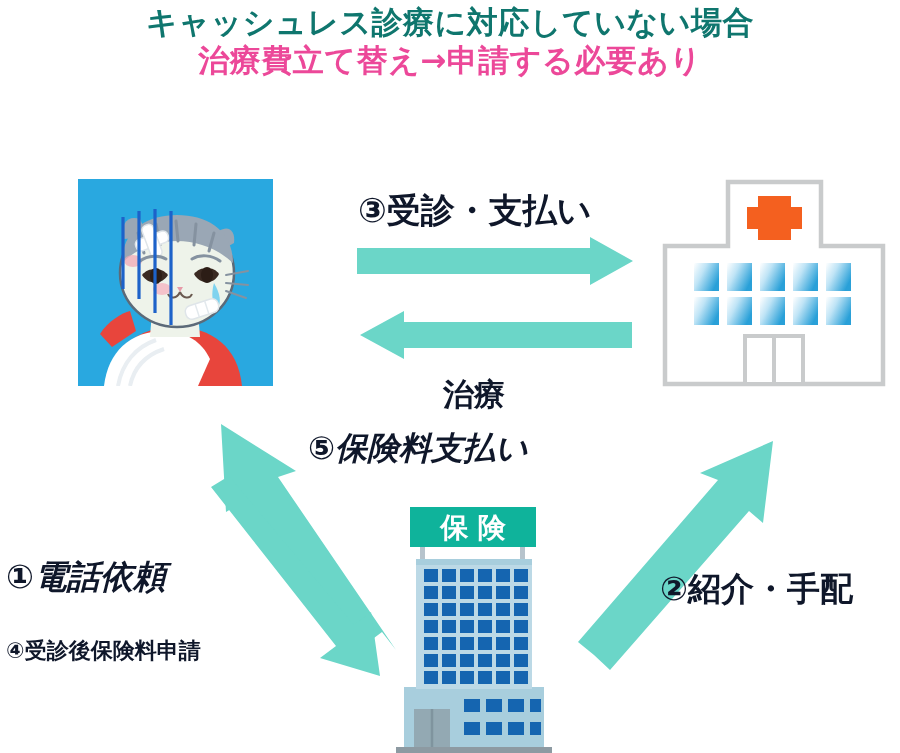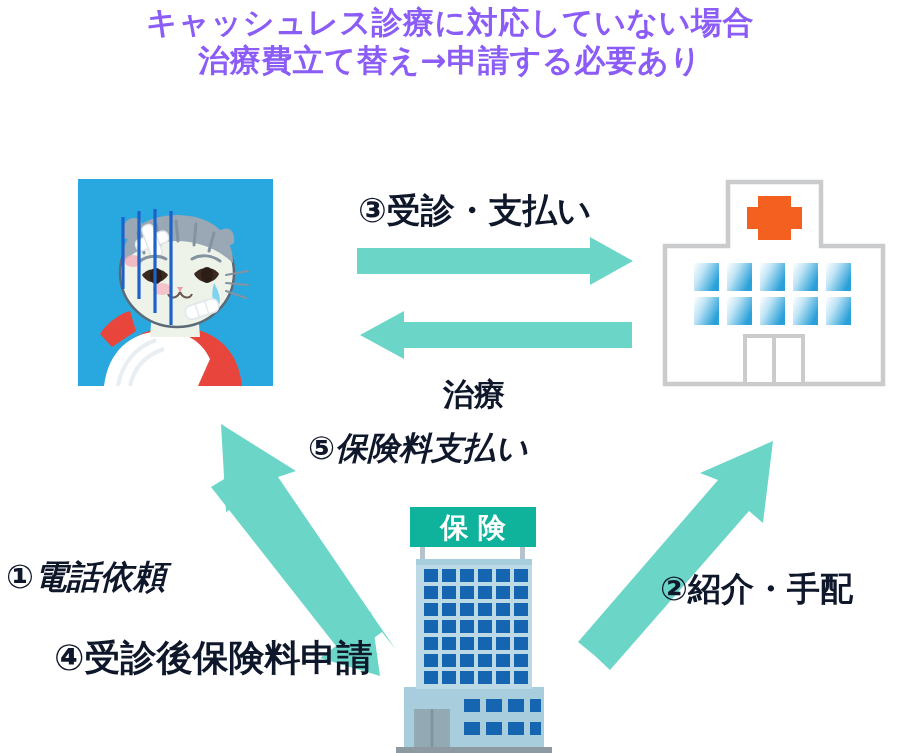--- a/index.html
+++ b/index.html
@@ -12,39 +12,39 @@
   #stage{position:relative;width:900px;height:753px;background:#fff;}
 
   
   .title-wrap{position:absolute;left:0;top:4px;width:900px;text-align:center;}
   .title-line{
     font-weight:bold;
     letter-spacing:0.5px;
     line-height:1.22;
     white-space:nowrap;
   }
-  .title-1{font-size:31px;color:#8b5cf6;}
-  .title-2{font-size:31px;color:#8b5cf6;}
+  .title-1{font-size:31px;color:#0f766e;}
+  .title-2{font-size:31px;color:#ec4899;}
 
   
   .abs{position:absolute;}
 
   
   .label{
     position:absolute;
     font-weight:bold;
     color:#0f172a;
     white-space:nowrap;
     line-height:1;
   }
   .lbl-3{left:358px;top:193px;font-size:34px;}
   .lbl-cure{left:443px;top:379px;font-size:31px;}
   .lbl-5{left:308px;top:432px;font-size:32px;font-style:italic;}
   .lbl-1{left:6px;top:560px;font-size:33px;font-style:italic;}
-  .lbl-4{left:6px;top:640px;font-size:36px;margin-left:48px;}
+  .lbl-4{left:6px;top:640px;font-size:22px;}
   .lbl-2{left:660px;top:572px;font-size:33px;}
 
   
   #cat-panel{left:78px;top:179px;width:195px;height:207px;background:#29a8e0;}
 
   
   .svg-layer{position:absolute;left:0;top:0;width:900px;height:753px;pointer-events:none;}
 </style>
 </head>
 <body>

